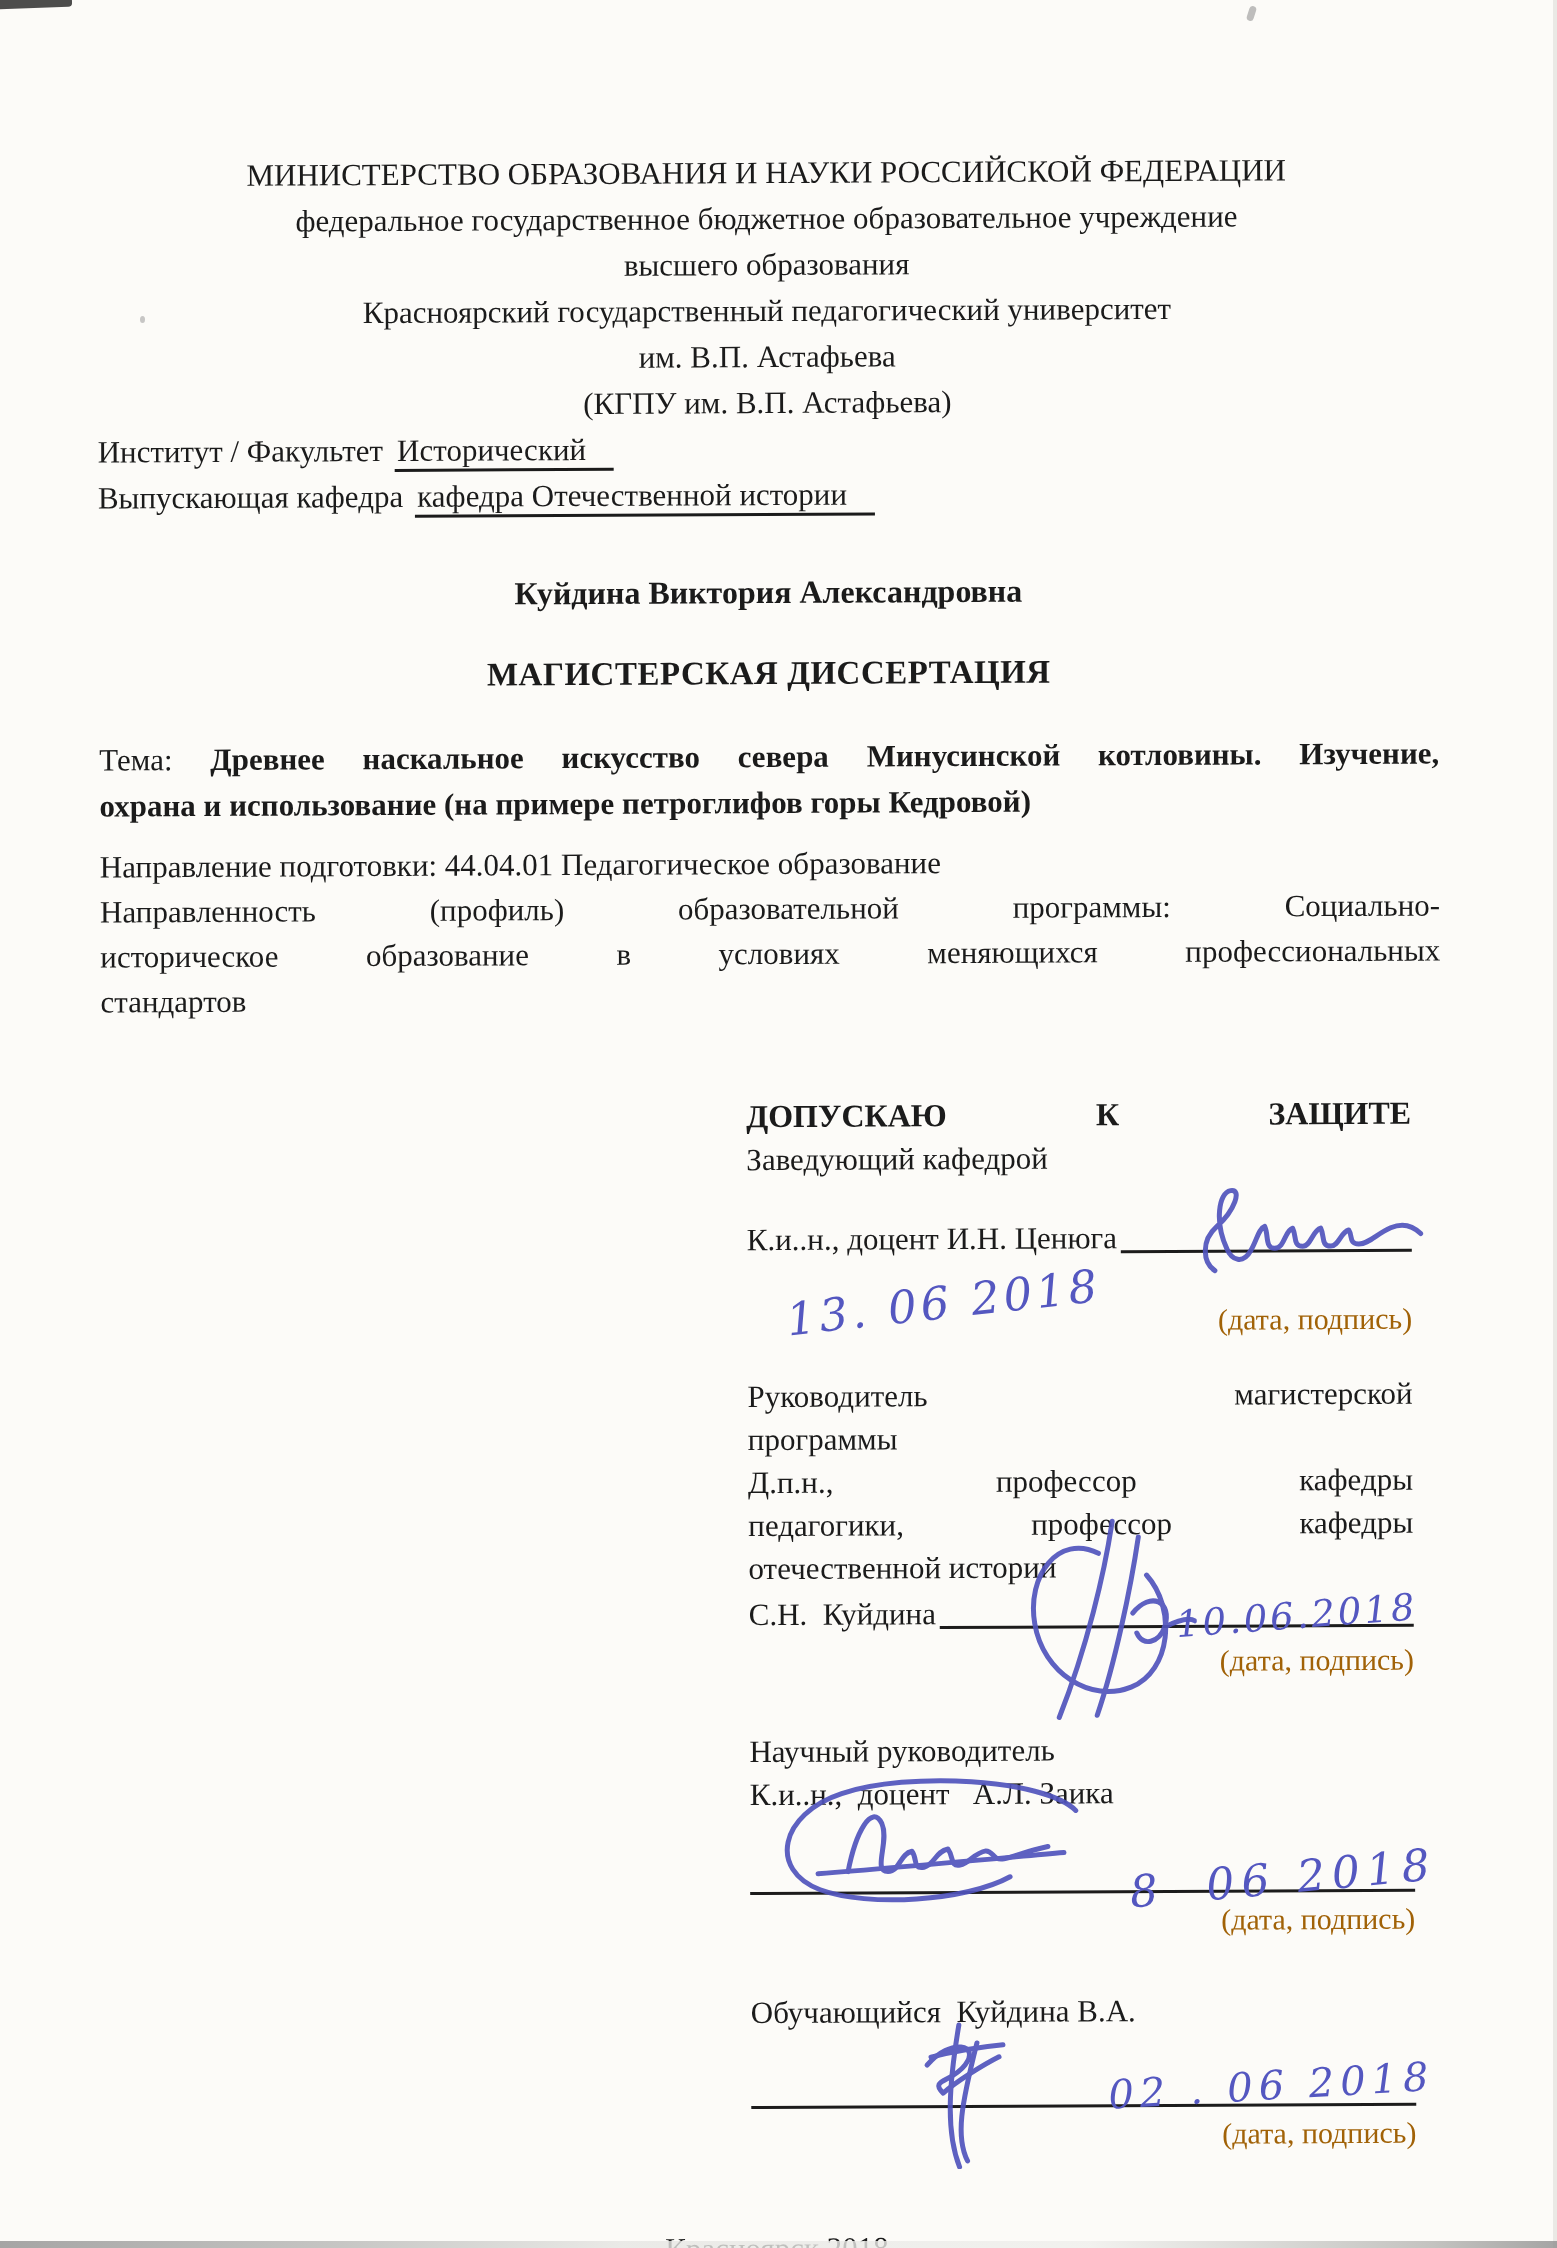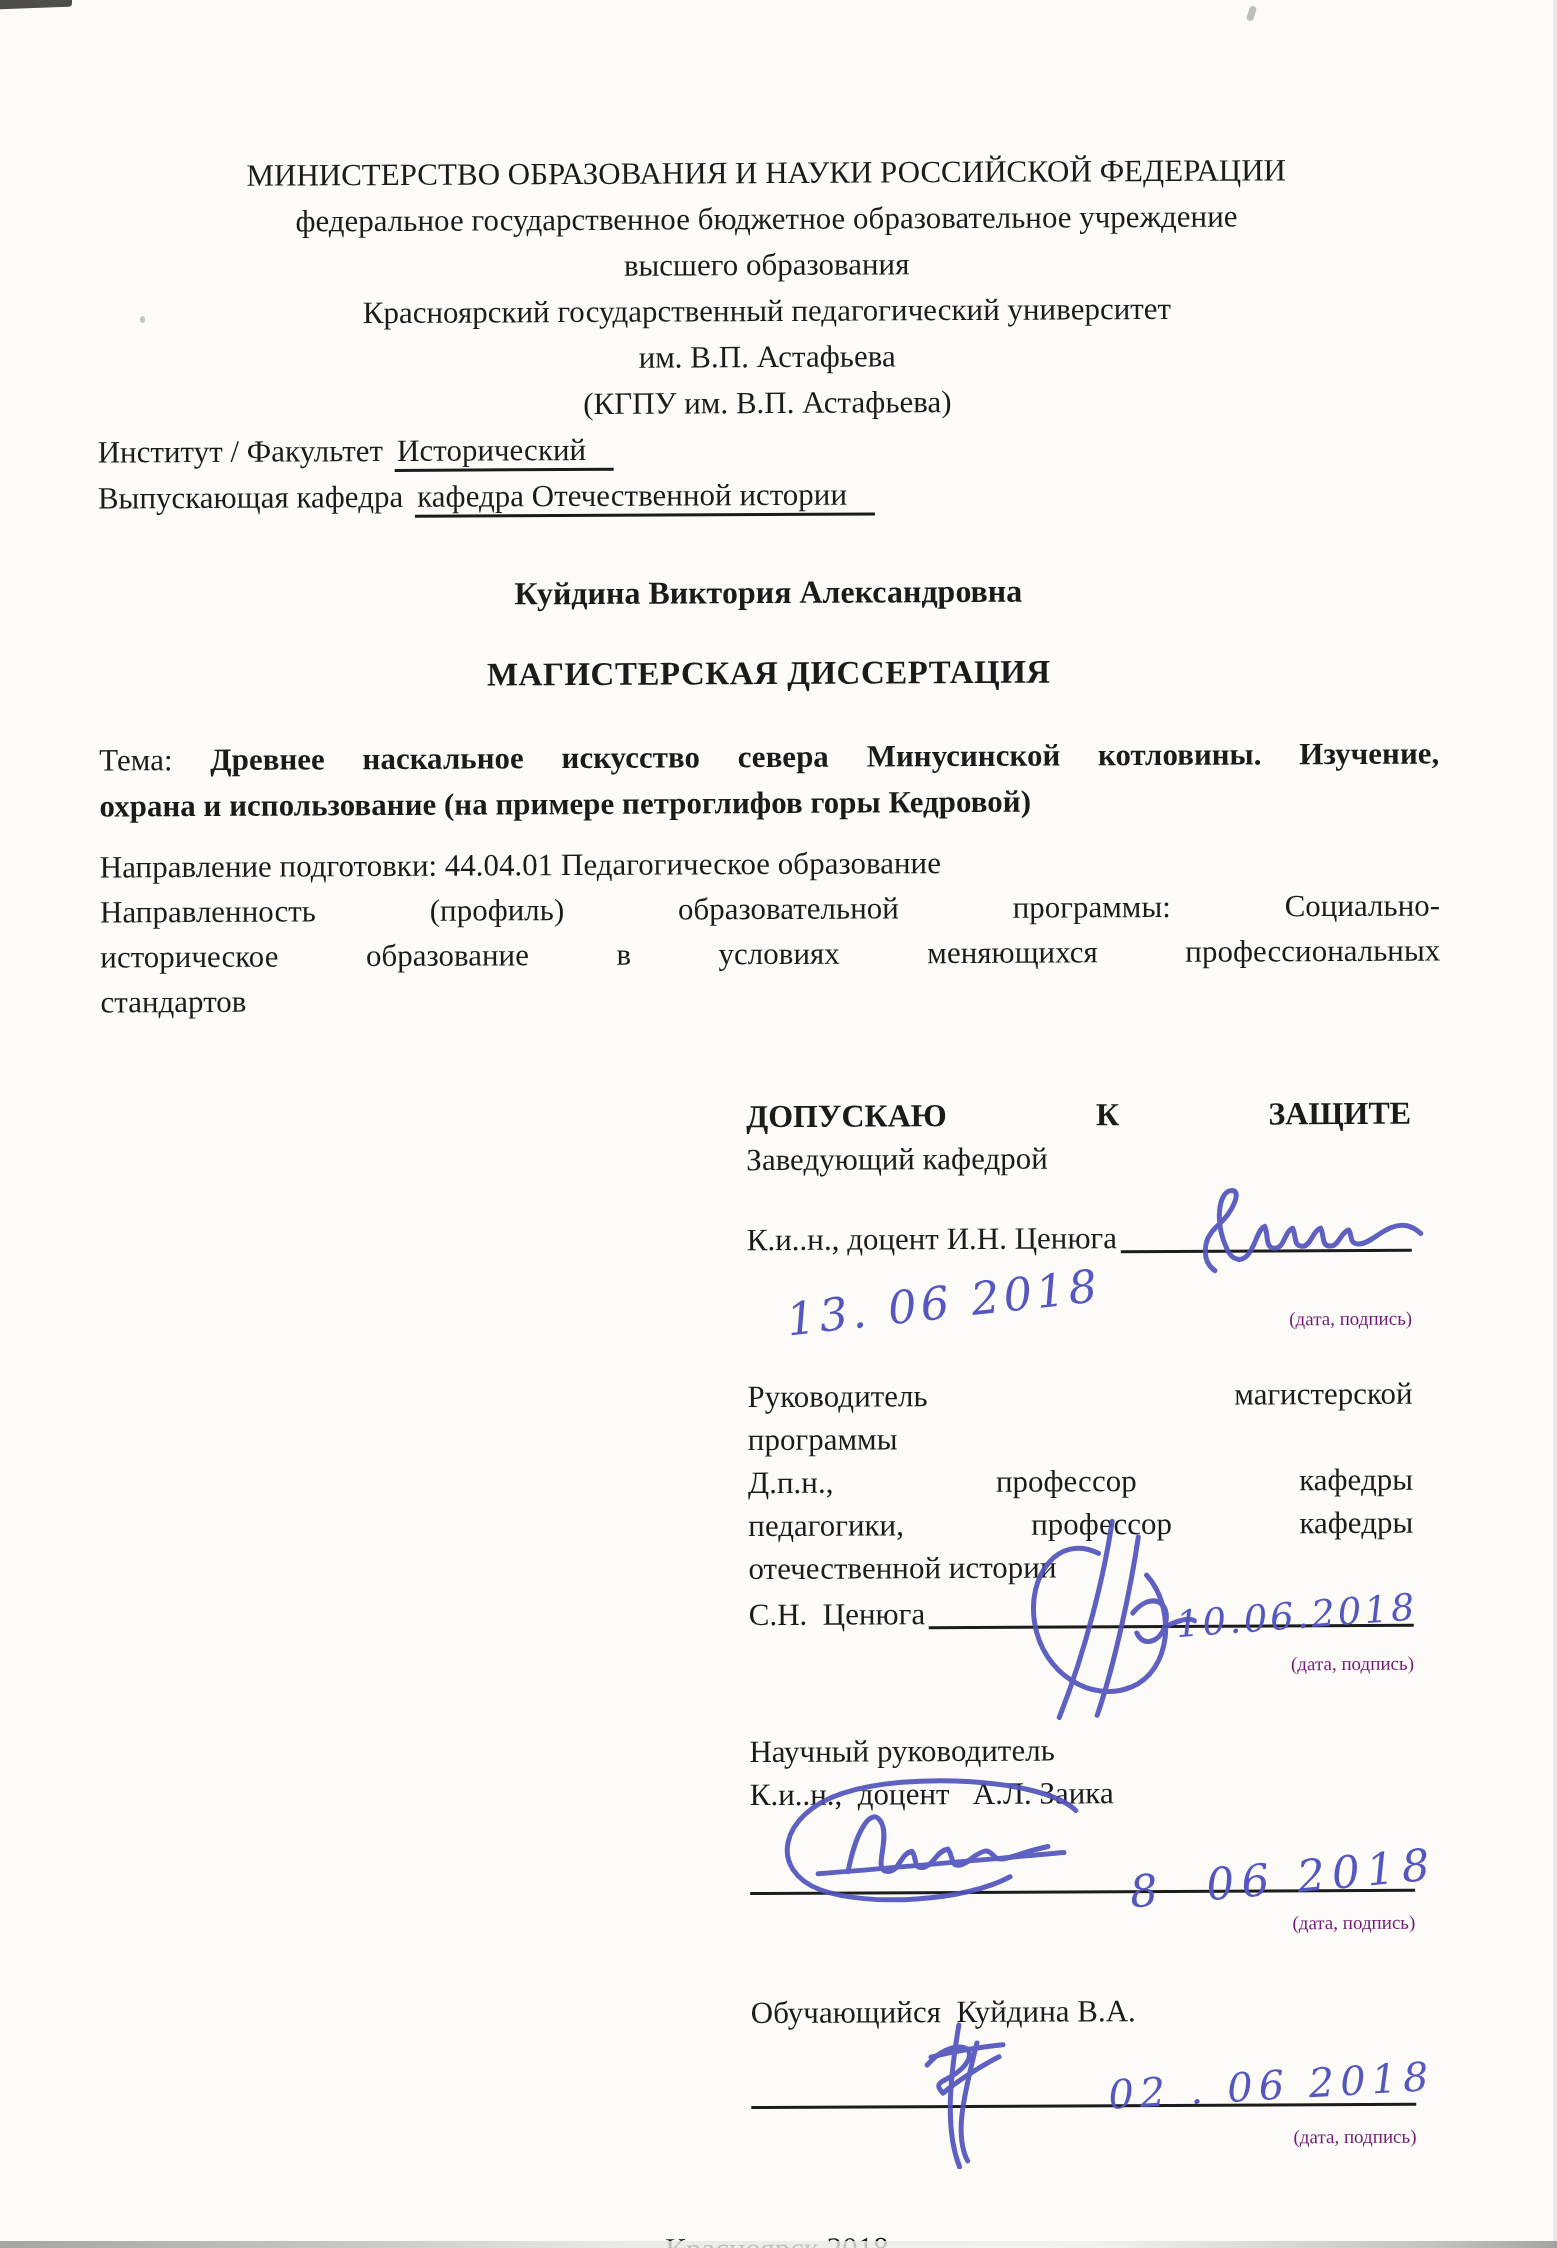--- a/index.html
+++ b/index.html
@@ -34,21 +34,21 @@
   .pre{white-space:pre;}
 
   .sig-row{display:flex;align-items:flex-end;position:relative;height:46px;}
   .sig-row.first{margin-top:34px;}
   .sig-line{flex:1;border-bottom:3px solid #1c1c1c;margin:0 0 6px 4px;}
   .line-row{position:relative;border-bottom:3px solid #1c1c1c;}
   .line-row.advisor{margin-top:34px;height:42px;}
   .line-row.student{margin-top:30px;height:42px;}
 
   .date-caption-row{display:flex;justify-content:space-between;align-items:flex-end;height:76px;}
-  .caption{font-size:19px;line-height:30px;color:#701a75;}
+  .caption{font-size:30px;line-height:30px;color:#a16207;}
   .caption-row{text-align:right;margin-top:5px;}
 
   .hand{font-style:italic;color:#5457c0;white-space:pre;font-family:"DejaVu Serif",serif;}
   .hd-head{font-size:45px;letter-spacing:4px;margin-left:40px;transform:rotate(-6deg) translateY(-12px);}
   .on-line{position:absolute;z-index:3;}
   .hd-prog{font-size:37px;letter-spacing:3px;right:-4px;bottom:-4px;transform:rotate(-4deg);}
   .hd-adv{font-size:44px;letter-spacing:7px;right:-22px;bottom:-10px;transform:rotate(-5deg);}
   .hd-stud{font-size:40px;letter-spacing:6px;right:-18px;bottom:-4px;transform:rotate(-3deg);}
 
   .sig-svg{position:absolute;z-index:2;pointer-events:none;opacity:0.92;}
@@ -134,21 +134,21 @@
       </div>
 
       <div style="margin-top:38px;">
         <div class="just-last">Руководитель магистерской</div>
         <div>программы</div>
         <div class="just-last">Д.п.н., профессор кафедры</div>
         <div class="just-last">педагогики, профессор кафедры</div>
         <div>отечественной истории</div>
 
         <div class="sig-row">
-          <span class="pre">С.Н.  Ценюга</span>
+          <span class="pre">С.Н.  Куйдина</span>
           <span class="sig-line"></span>
           <span class="hand on-line hd-prog">10.06.2018</span>
           <svg class="sig-svg sig2" width="190" height="205" viewBox="0 0 190 205">
             <path d="M92,36 C52,16 20,58 28,106 C36,156 84,186 124,170 C164,154 170,92 140,58"></path>
             <path d="M106,4 C98,56 80,130 52,200"></path>
             <path d="M132,20 C124,72 108,146 90,198"></path>
             <path d="M126,96 C144,74 166,84 158,110 C152,126 136,130 130,116"></path>
             <path d="M158,110 C170,104 182,100 188,104"></path>
           </svg>
         </div>

